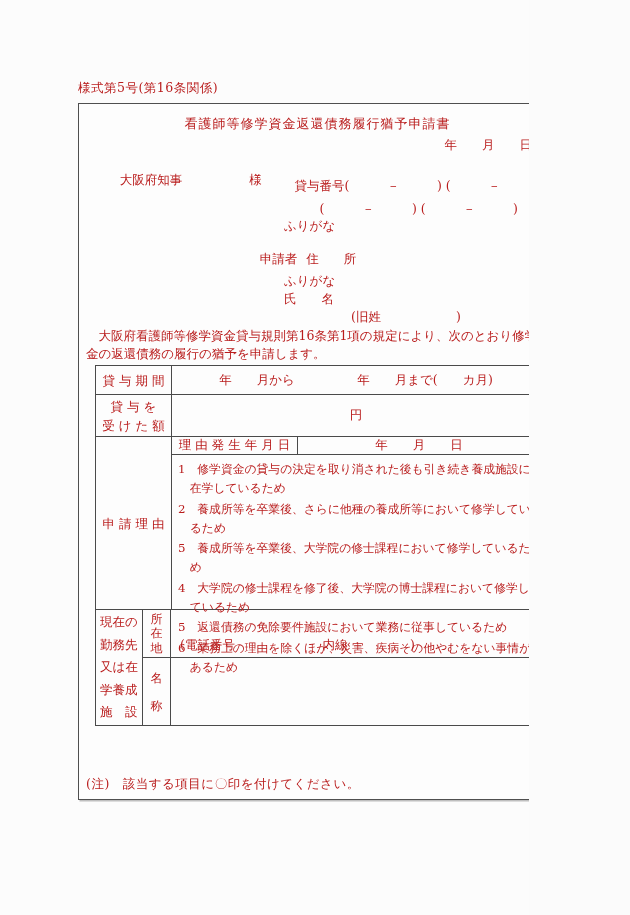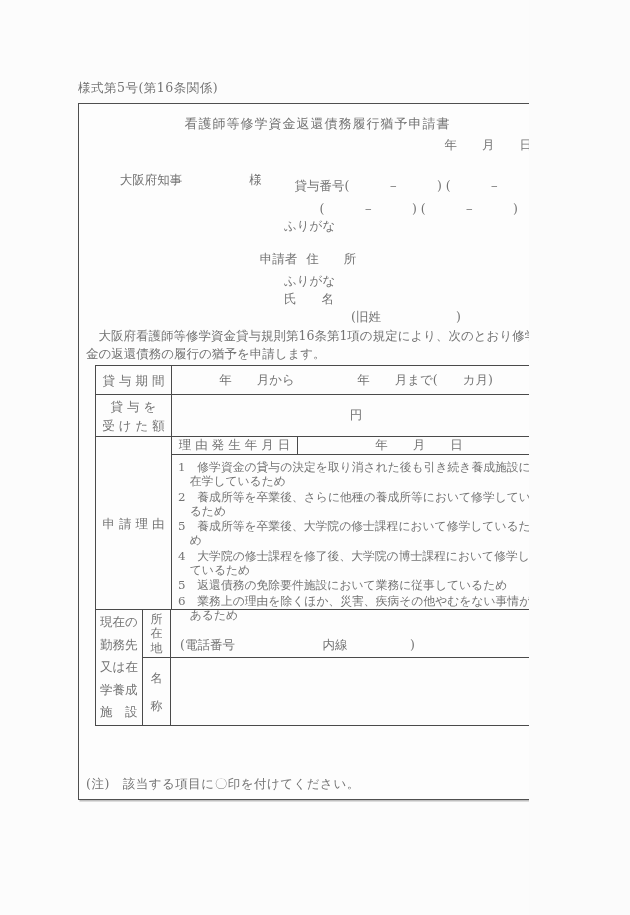--- a/index.html
+++ b/index.html
@@ -1,19 +1,19 @@
 <!DOCTYPE html>
 <html><head>
 <meta charset="utf-8">
 <style>
   * { margin:0; padding:0; box-sizing:border-box; }
   html,body { background:#fbfbfb; }
   .page {
     position:relative; width:529px; height:915px; overflow:hidden;
-    background:#fcfcfc; color:#737373;
+    background:#fcfcfc; color:#b91c1c;
     font-family:"DejaVu Serif","Liberation Serif",serif;
     font-size:12.5px;
   }
   .form-number { position:absolute; left:78px; top:80px; letter-spacing:.5px; }
   .outer-box {
     position:absolute; left:78px; top:103px; width:479px; height:697px;
     border:1px solid #4f4f4f; background:#fdfdfd;
     box-shadow:1.5px 1.5px 0 rgba(130,130,130,.5);
   }
   .title { position:absolute; left:0; right:0; top:11px; text-align:center; font-size:13px; letter-spacing:1px; }
@@ -37,21 +37,21 @@
   .t-label {
     width:76px; border-right:1px solid #4a4a4a; display:flex; align-items:center;
     justify-content:center; text-align:center; white-space:pre-line; line-height:19px;
   }
   .t-value { flex:1; display:flex; align-items:center; justify-content:center; white-space:pre; }
   .t-inner { flex:1; display:flex; flex-direction:column; }
   .rd-row { height:28px; display:flex; border-bottom:1px solid #4a4a4a; }
   .rd-label { width:126px; border-right:1px solid #4a4a4a; display:flex; align-items:center; justify-content:center; white-space:pre; }
   .rd-value { flex:1; display:flex; align-items:center; justify-content:center; white-space:pre; }
   .reasons { flex:1; padding:5px 4px 0 6px; }
-  .reason { padding-left:1em; text-indent:-1em; font-size:11.8px; line-height:14px; margin-bottom:1.5px; }
+  .reason { padding-left:1em; text-indent:-1em; font-size:11.8px; line-height:19px; margin-bottom:1.5px; }
   .t-label-a {
     width:47px; border-right:1px solid #4a4a4a; display:flex; align-items:center;
     justify-content:center; text-align:left; white-space:pre-line; line-height:22.5px;
   }
   .sub-row { display:flex; }
   .s1 { height:48px; border-bottom:1px solid #4a4a4a; }
   .s2 { flex:1; }
   .sub-label {
     width:28px; border-right:1px solid #4a4a4a; display:flex; align-items:center;
     justify-content:center; text-align:center; white-space:pre-line; font-size:12px;

